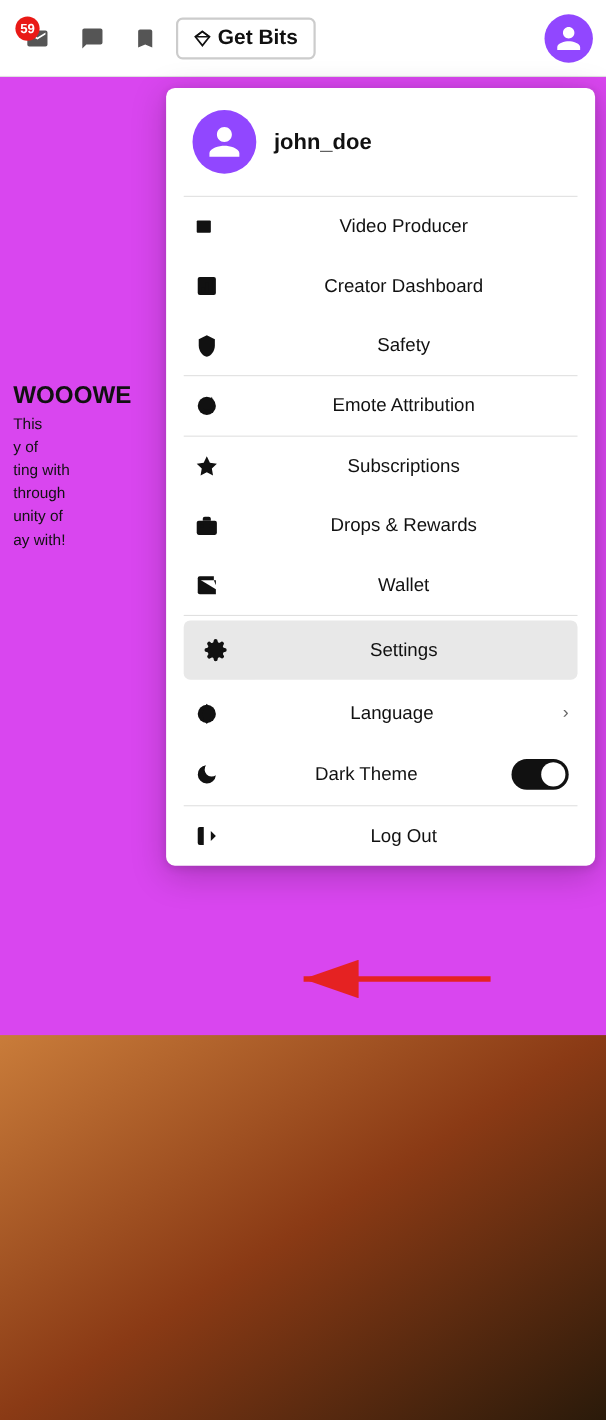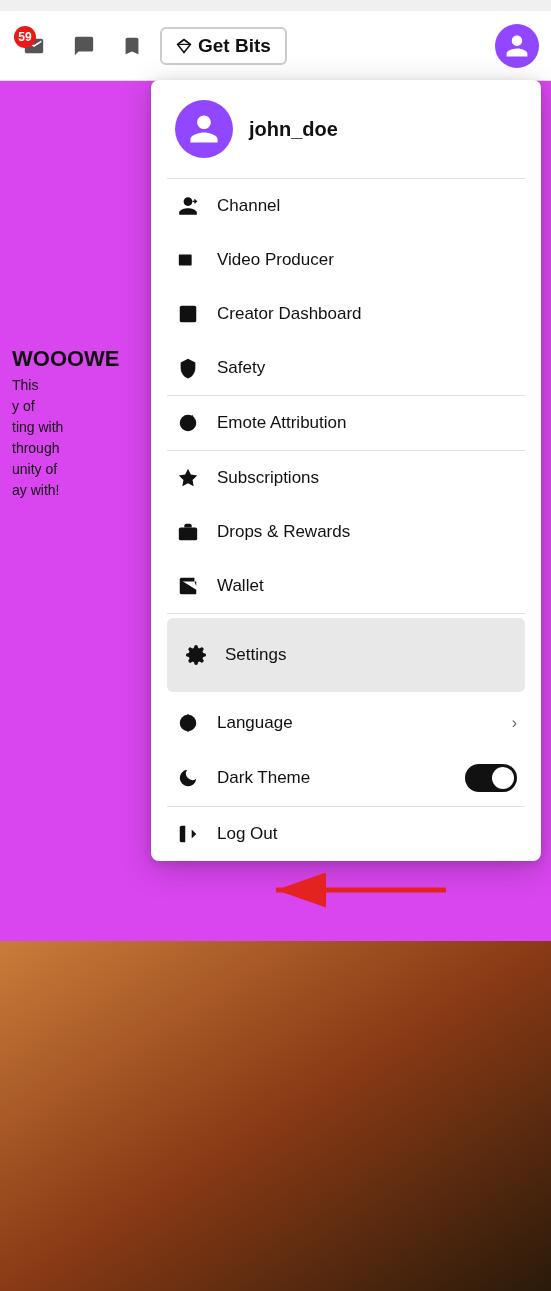--- a/index.html
+++ b/index.html
@@ -25,21 +25,20 @@
       position: absolute;
       top: 0; left: 0; right: 0;
       height: 70px;
       background: #fff;
       display: flex;
       align-items: center;
       padding: 0 12px;
       gap: 8px;
       border-bottom: 1px solid #e0e0e0;
       z-index: 10;
-      margin-top: 11px;
     }
 
     .notification-badge {
       position: relative;
       width: 44px;
       height: 44px;
       display: flex;
       align-items: center;
       justify-content: center;
     }
@@ -155,20 +154,21 @@
     .dropdown {
       position: absolute;
       top: 80px;
       right: 10px;
       width: 390px;
       background: #fff;
       border-radius: 8px;
       box-shadow: 0 8px 32px rgba(0,0,0,0.22), 0 2px 8px rgba(0,0,0,0.12);
       z-index: 100;
       overflow: hidden;
+      text-align: center;
     }
 
     
     .dropdown-user {
       display: flex;
       align-items: center;
       gap: 16px;
       padding: 20px 24px;
     }
 
@@ -210,21 +210,21 @@
       cursor: pointer;
       font-size: 17px;
       color: #111;
       transition: background 0.1s;
     }
 
     .menu-item.highlighted {
       background: #e8e8e8;
       border-radius: 6px;
       margin: 0 8px;
-      padding: 24px 16px;
+      padding: 14px 16px;
     }
 
     .menu-item .item-icon {
       width: 26px;
       height: 26px;
       display: flex;
       align-items: center;
       justify-content: center;
       flex-shrink: 0;
       color: #111;
@@ -348,30 +348,20 @@
     <div class="user-avatar">
       <svg viewBox="0 0 24 24">
         <path d="M12 12c2.7 0 4.8-2.1 4.8-4.8S14.7 2.4 12 2.4 7.2 4.5 7.2 7.2 9.3 12 12 12zm0 2.4c-3.2 0-9.6 1.6-9.6 4.8v2.4h19.2v-2.4c0-3.2-6.4-4.8-9.6-4.8z"></path>
       </svg>
     </div>
     <span class="username">john_doe</span>
   </div>
 
   <div class="divider"></div>
 
-  <div class="menu-item">
-    <div class="item-icon">
-      <svg viewBox="0 0 24 24">
-        <path d="M12 12c2.7 0 4.8-2.1 4.8-4.8S14.7 2.4 12 2.4 7.2 4.5 7.2 7.2 9.3 12 12 12zm0 2.4c-3.2 0-9.6 1.6-9.6 4.8v2.4h19.2v-2.4c0-3.2-6.4-4.8-9.6-4.8z"></path>
-
-        <path d="M17 7h5M19 5l2 2-2 2" fill="none" stroke="#111" stroke-width="1.5"></path>
-      </svg>
-    </div>
-    <span class="item-label">Channel</span>
-  </div>
 
   <div class="menu-item">
     <div class="item-icon">
       <svg viewBox="0 0 24 24" fill="none" stroke="#111" stroke-width="2">
         <rect x="2" y="6" width="14" height="12" rx="1"></rect>
         <path d="M8 2v4M16 2v4M2 10h14"></path>
         <line x1="6" y1="14" x2="6" y2="18"></line>
         <line x1="10" y1="13" x2="10" y2="18"></line>
         <line x1="14" y1="11" x2="14" y2="18"></line>
       </svg>

